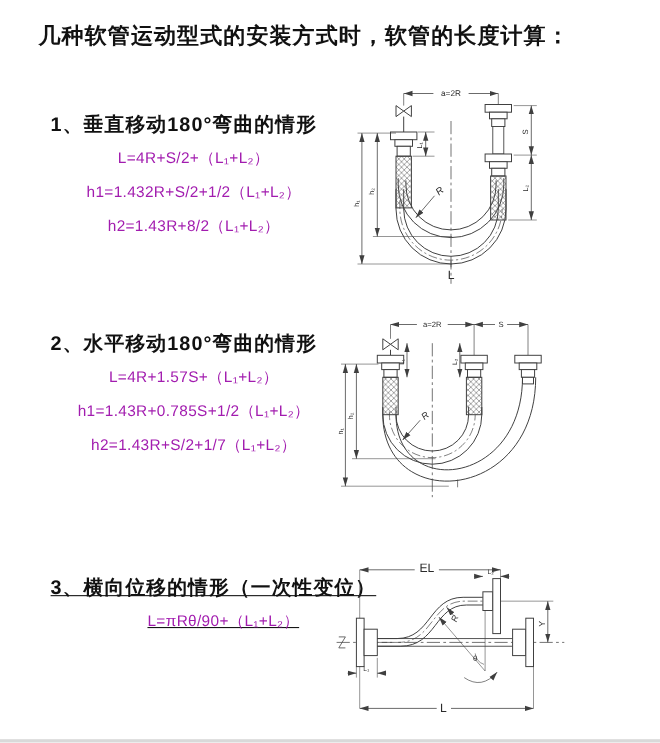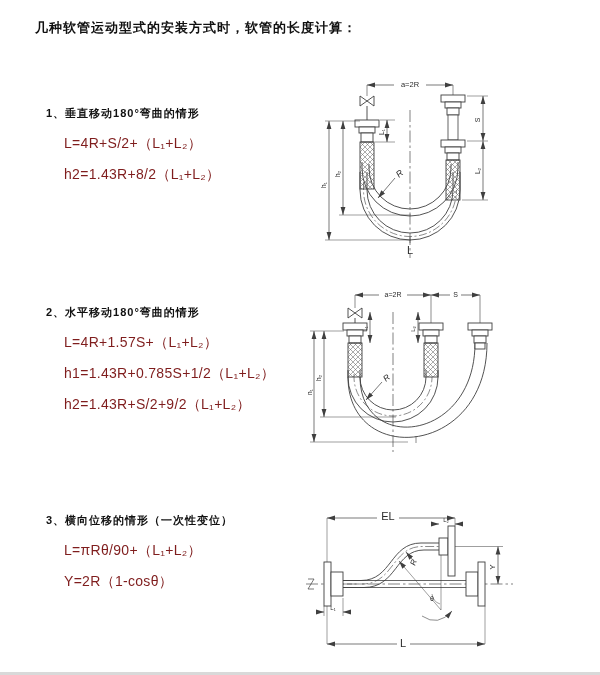--- a/index.html
+++ b/index.html
@@ -4,30 +4,30 @@
 <style>
   html,body{margin:0;padding:0;}
   body{
     width:600px;height:675px;position:relative;overflow:hidden;
     background:#ffffff;
     font-family:"Liberation Sans", sans-serif;
     color:#161616;
   }
   .page-title{
     position:absolute;left:35px;top:19px;
-    font-size:13px;font-weight:700;letter-spacing:1px;color:#111;
+    font-size:20px;font-weight:700;letter-spacing:1px;color:#111;
   }
   .sec{position:absolute;left:46px;}
-  .sec-heading{font-size:11px;font-weight:700;letter-spacing:1px;color:#111;line-height:20px;}
+  .sec-heading{font-size:18px;font-weight:700;letter-spacing:1px;color:#111;line-height:20px;}
   .formulas{margin-left:18px;}
-  .formula{font-size:14px;letter-spacing:.3px;color:#7f1d1d;margin-top:13px;line-height:18px;white-space:nowrap;}
+  .formula{font-size:14px;letter-spacing:.3px;color:#a21caf;margin-top:13px;line-height:18px;white-space:nowrap;text-align:center;}
   .formula:first-child{margin-top:11px;}
   #sec1{top:103px;}
   #sec2{top:302px;}
-  #sec3{top:510px;}
+  #sec3{top:524px;text-decoration:underline;}
   .diag{position:absolute;text-align:center;}
   #diag1{left:315px;top:72px;}
   #diag2{left:308px;top:282px;}
   #diag3{left:298px;top:504px;}
   svg{display:block;}
   svg text{font-family:"Liberation Sans", sans-serif;fill:#2b2b2b;}
   .bigtxt{font-size:11px;}
   .bottom-strip{position:absolute;left:0;bottom:0;width:600px;height:3px;background:#d9d9d9;}
 </style>
 </head>
@@ -43,38 +43,38 @@
     </pattern>
   </defs>
 </svg>
 
 <div class="page-title">几种软管运动型式的安装方式时，软管的长度计算：</div>
 
 <div class="sec" id="sec1">
   <div class="sec-heading">1、垂直移动180°弯曲的情形</div>
   <div class="formulas">
     <div class="formula">L=4R+S/2+（L₁+L₂）</div>
+    <div class="formula">h1=1.432R+S/2+1/2（L₁+L₂）</div>
     <div class="formula">h2=1.43R+8/2（L₁+L₂）</div>
   </div>
 </div>
 
 <div class="sec" id="sec2">
   <div class="sec-heading">2、水平移动180°弯曲的情形</div>
   <div class="formulas">
     <div class="formula">L=4R+1.57S+（L₁+L₂）</div>
     <div class="formula">h1=1.43R+0.785S+1/2（L₁+L₂）</div>
-    <div class="formula">h2=1.43R+S/2+9/2（L₁+L₂）</div>
+    <div class="formula">h2=1.43R+S/2+1/7（L₁+L₂）</div>
   </div>
 </div>
 
 <div class="sec" id="sec3">
   <div class="sec-heading">3、横向位移的情形（一次性变位）</div>
   <div class="formulas">
     <div class="formula">L=πRθ/90+（L₁+L₂）</div>
-    <div class="formula">Y=2R（1-cosθ）</div>
   </div>
 </div>
 
 <div class="diag" id="diag1">
 <svg width="275" height="190" viewBox="0 0 275 190">
   <g stroke="#3f3f3f" fill="none" stroke-width="0.9">
     <path d="M45,100 V118 A50,50 0 0 0 145,118 V100"></path>
     <path d="M52,100 V118 A43,43 0 0 0 138,118 V100"></path>
     <path d="M47,90 V96 A48,48 0 0 0 143,96 V90"></path>
     <path d="M54,92 V96 A41,41 0 0 0 136,96 V92"></path>

